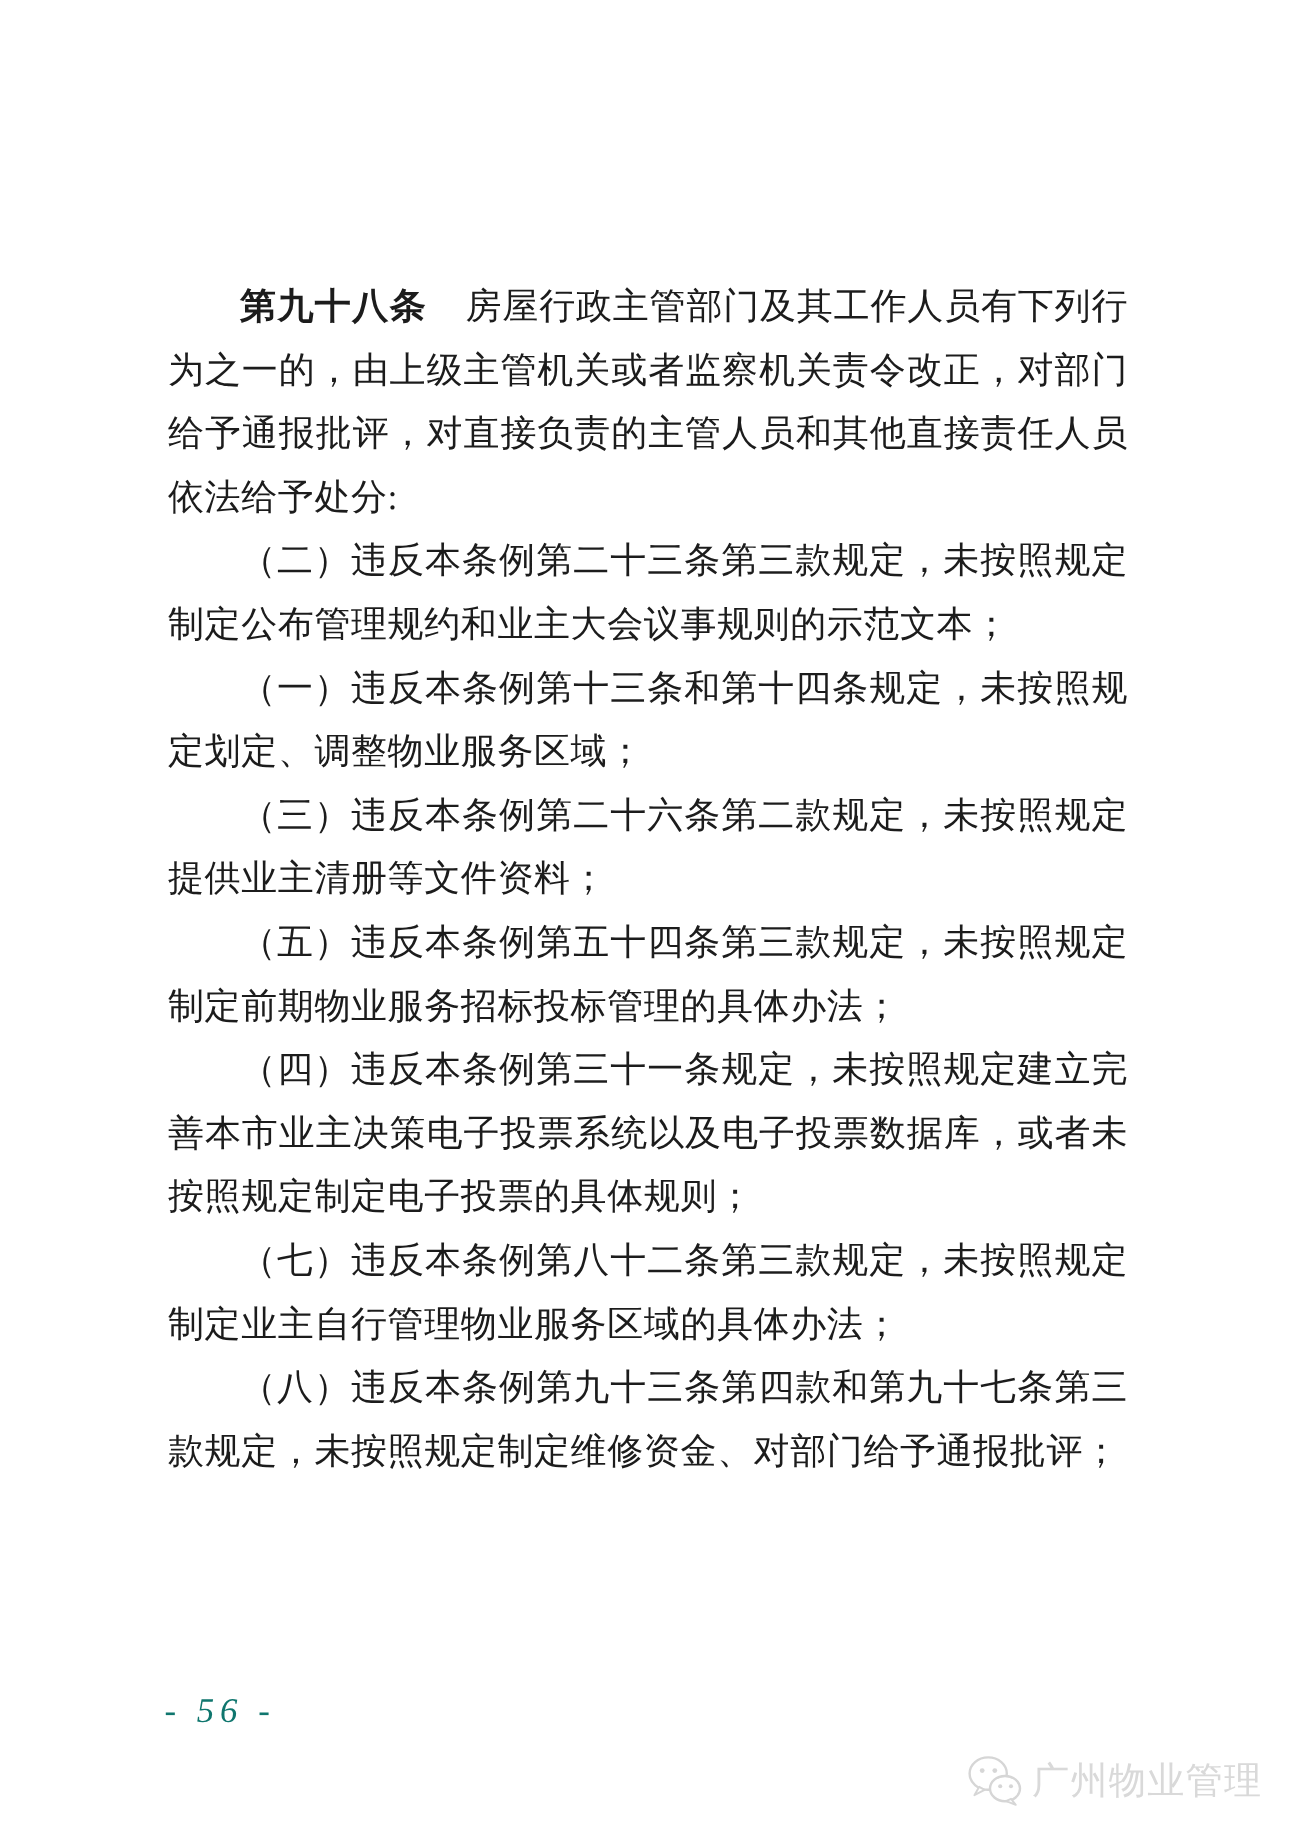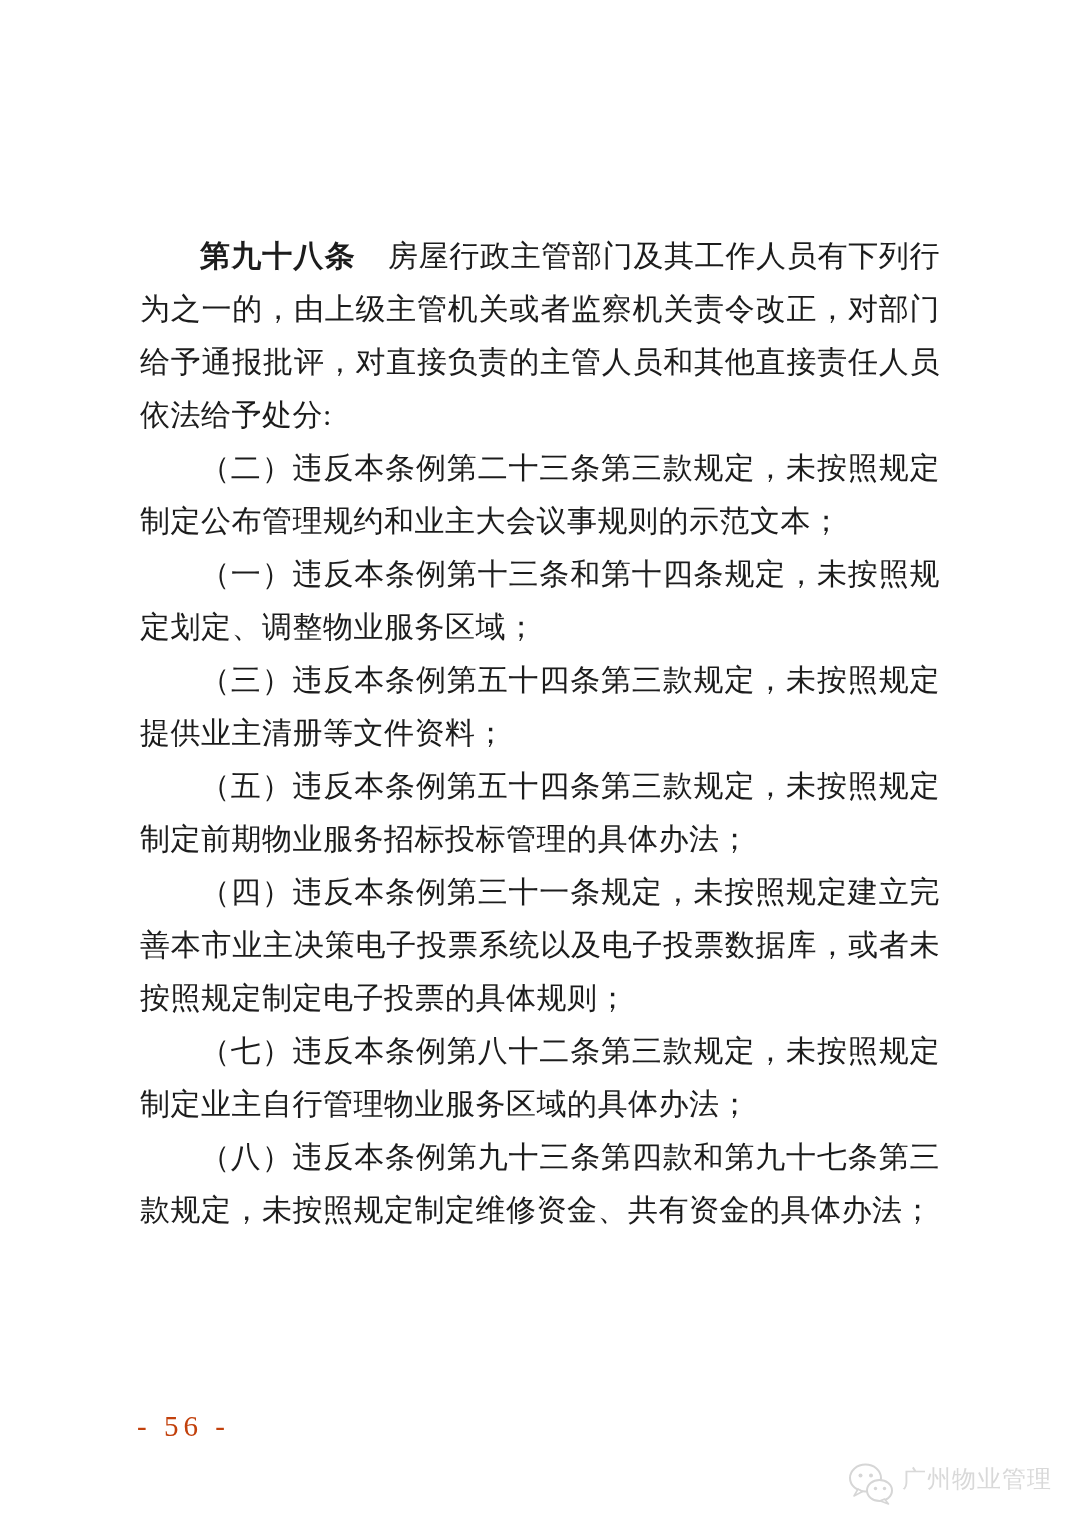--- a/index.html
+++ b/index.html
@@ -37,32 +37,33 @@
     font-family: "Liberation Sans", "DejaVu Sans", sans-serif;
     margin-right: 32px;
     letter-spacing: 1px;
   }
   .page-number {
     position: absolute;
     left: 137px;
     top: 1410px;
     font-size: 29px;
     letter-spacing: 5px;
-    color: #c2410c;
+    color: #0f766e;
     font-family: "Liberation Serif", "DejaVu Serif", serif;
+    font-style: italic;
   }
   .watermark {
     position: absolute;
     right: 28px;
     bottom: 22px;
     display: flex;
     align-items: flex-start;
     gap: 8px;
     color: #d9d9d9;
-    font-size: 24px;
+    font-size: 31px;
     letter-spacing: 1px;
     font-family: "Liberation Sans", "DejaVu Sans", sans-serif;
     user-select: none;
   }
   .wechat-icon {
     display: inline-block;
     width: 46px;
     height: 42px;
     line-height: 0;
   }
@@ -70,25 +71,25 @@
 </head>
 <body>
 
 <div class="page">
 
   <div class="content">
     <p class="para"><span class="article-number">第九十八条</span><span>房屋行政主管部门及其工作人员有下列行为之一的，由上级主管机关或者监察机关责令改正，对部门给予通报批评，对直接负责的主管人员和其他直接责任人员依法给予处分:</span></p>
 
     <p class="para">（二）违反本条例第二十三条第三款规定，未按照规定制定公布管理规约和业主大会议事规则的示范文本；</p>
     <p class="para">（一）违反本条例第十三条和第十四条规定，未按照规定划定、调整物业服务区域；</p>
-    <p class="para">（三）违反本条例第五十四条第三款规定，未按照规定提供业主清册等文件资料；</p>
+    <p class="para">（三）违反本条例第二十六条第二款规定，未按照规定提供业主清册等文件资料；</p>
     <p class="para">（五）违反本条例第五十四条第三款规定，未按照规定制定前期物业服务招标投标管理的具体办法；</p>
     <p class="para">（四）违反本条例第三十一条规定，未按照规定建立完善本市业主决策电子投票系统以及电子投票数据库，或者未按照规定制定电子投票的具体规则；</p>
     <p class="para">（七）违反本条例第八十二条第三款规定，未按照规定制定业主自行管理物业服务区域的具体办法；</p>
-    <p class="para">（八）违反本条例第九十三条第四款和第九十七条第三款规定，未按照规定制定维修资金、共有资金的具体办法；</p>
+    <p class="para">（八）违反本条例第九十三条第四款和第九十七条第三款规定，未按照规定制定维修资金、对部门给予通报批评；</p>
   </div>
 
   <div class="page-number">- 56 -</div>
 
   <div class="watermark">
     <span class="wechat-icon">
       <svg width="46" height="42" viewBox="0 0 46 42" xmlns="http://www.w3.org/2000/svg">
         <ellipse cx="17.5" cy="15" rx="15.5" ry="13.5" fill="#ffffff" stroke="#d6d6d6" stroke-width="2"></ellipse>
         <path d="M10 26 L6 33 L14.5 28.5 Z" fill="#ffffff" stroke="#d6d6d6" stroke-width="1.6" stroke-linejoin="round"></path>
         <ellipse cx="31.5" cy="27.5" rx="12.5" ry="10.5" fill="#ffffff" stroke="#d6d6d6" stroke-width="2"></ellipse>

